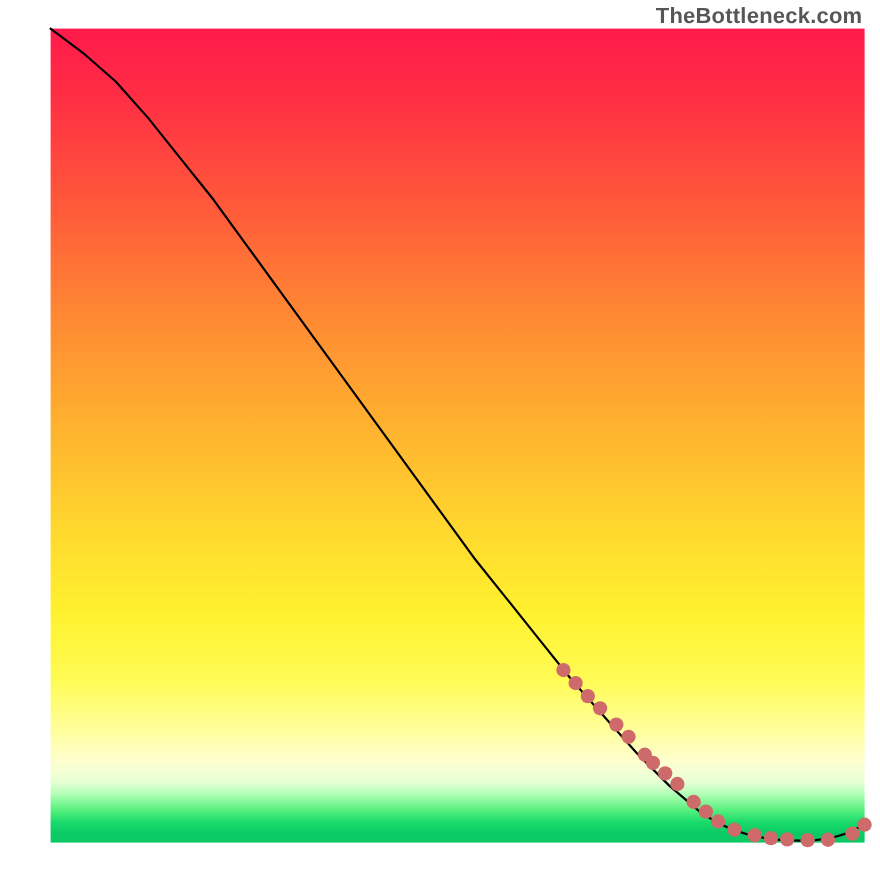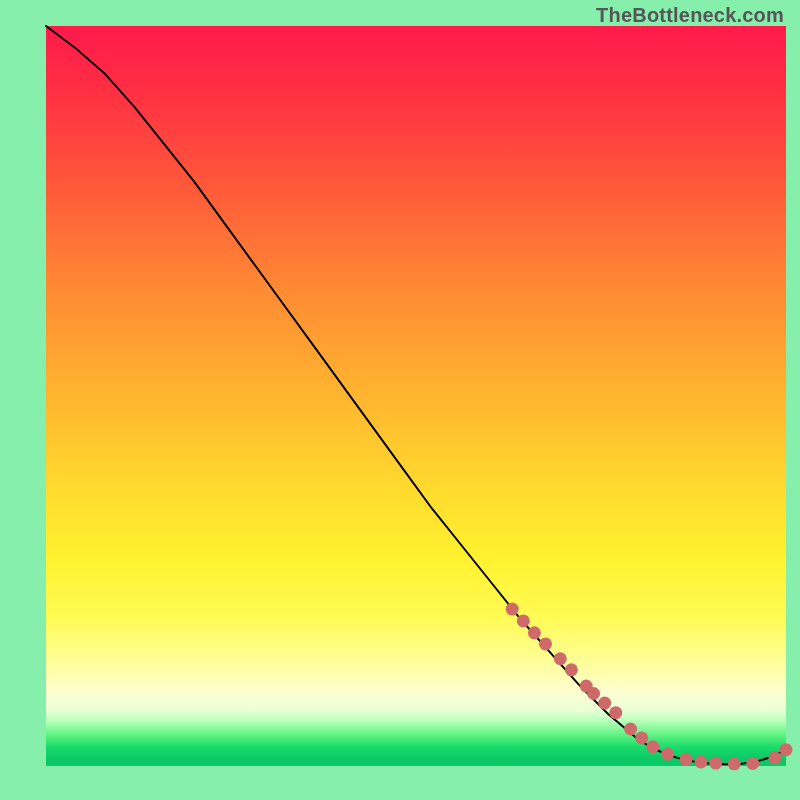--- a/index.html
+++ b/index.html
@@ -8,21 +8,21 @@
     width: 800px;
     height: 800px;
     background: #000;
     overflow: hidden;
     font-family: Arial, Helvetica, sans-serif;
   }
   .frame {
     position: relative;
     width: 800px;
     height: 800px;
-    background: #86efac;
+    background: #ffffff;
   }
   .plot-area {
     position: absolute;
     left: 46px;
     top: 26px;
     width: 740px;
     height: 740px;
     
     background: linear-gradient(to bottom,
       #ff1a4b 0%,

